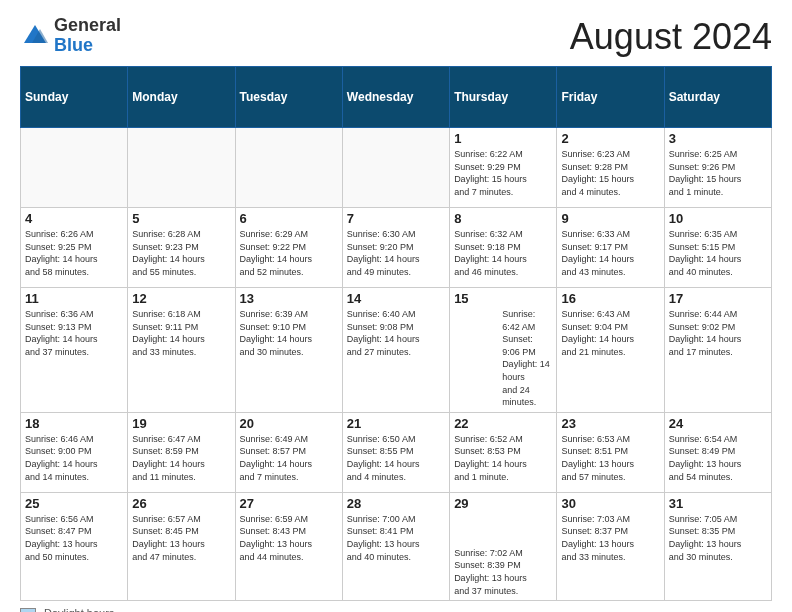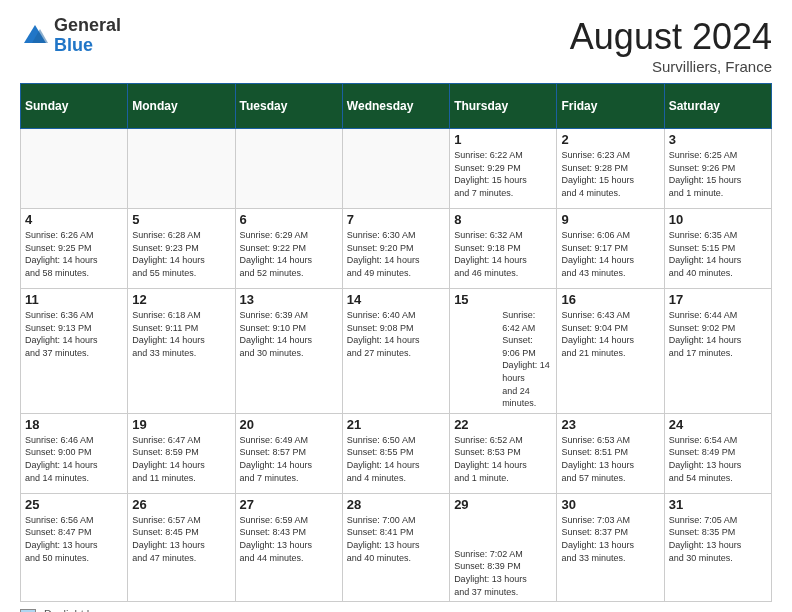--- a/index.html
+++ b/index.html
@@ -60,25 +60,25 @@
       font-size: 15px;
       color: #444;
     }
     .calendar {
       flex: 1;
       border-collapse: collapse;
       width: 100%;
       table-layout: fixed;
     }
     .calendar th {
-      background: #14532d;
+      background: #0c4a6e;
       color: #fff;
       font-size: 12px;
       font-weight: bold;
-      padding: 15px 4px;
+      padding: 23px 4px;
       text-align: left;
       border: 1px solid #1a5fa0;
     }
     .calendar td {
       border: 1px solid #ccc;
       vertical-align: top;
       padding: 3px 4px;
       font-size: 9.5px;
       color: #333;
       background: #fff;
@@ -125,21 +125,20 @@
         <polygon points="15,4 26,22 4,22" fill="#2176c7"></polygon>
         <polygon points="20,8 28,22 12,22" fill="#1a5fa0" opacity="0.5"></polygon>
       </svg>
       <div class="logo-text">
         <span class="logo-general">General</span>
         <span class="logo-blue">Blue</span>
       </div>
     </div>
     <div class="title-block">
       <div class="month-title">August 2024</div>
-      <div class="location">Survilliers, France</div>
     </div>
   </div>
 
   <table class="calendar">
     <thead>
       <tr>
       <th>Sunday</th>
           <th>Monday</th>
           <th>Tuesday</th>
           <th>Wednesday</th>
@@ -207,21 +206,21 @@
           </td>
           <td>
             <span class="day-number">8</span>
             <div class="day-info" style="white-space: pre-line;">Sunrise: 6:32 AM
 Sunset: 9:18 PM
 Daylight: 14 hours
 and 46 minutes.</div>
           </td>
           <td>
             <span class="day-number">9</span>
-            <div class="day-info" style="white-space: pre-line;">Sunrise: 6:06 AM
+            <div class="day-info" style="white-space: pre-line;">Sunrise: 6:33 AM
 Sunset: 9:17 PM
 Daylight: 14 hours
 and 43 minutes.</div>
           </td>
           <td>
             <span class="day-number">10</span>
             <div class="day-info" style="white-space: pre-line;">Sunrise: 6:35 AM
 Sunset: 5:15 PM
 Daylight: 14 hours
 and 40 minutes.</div>

